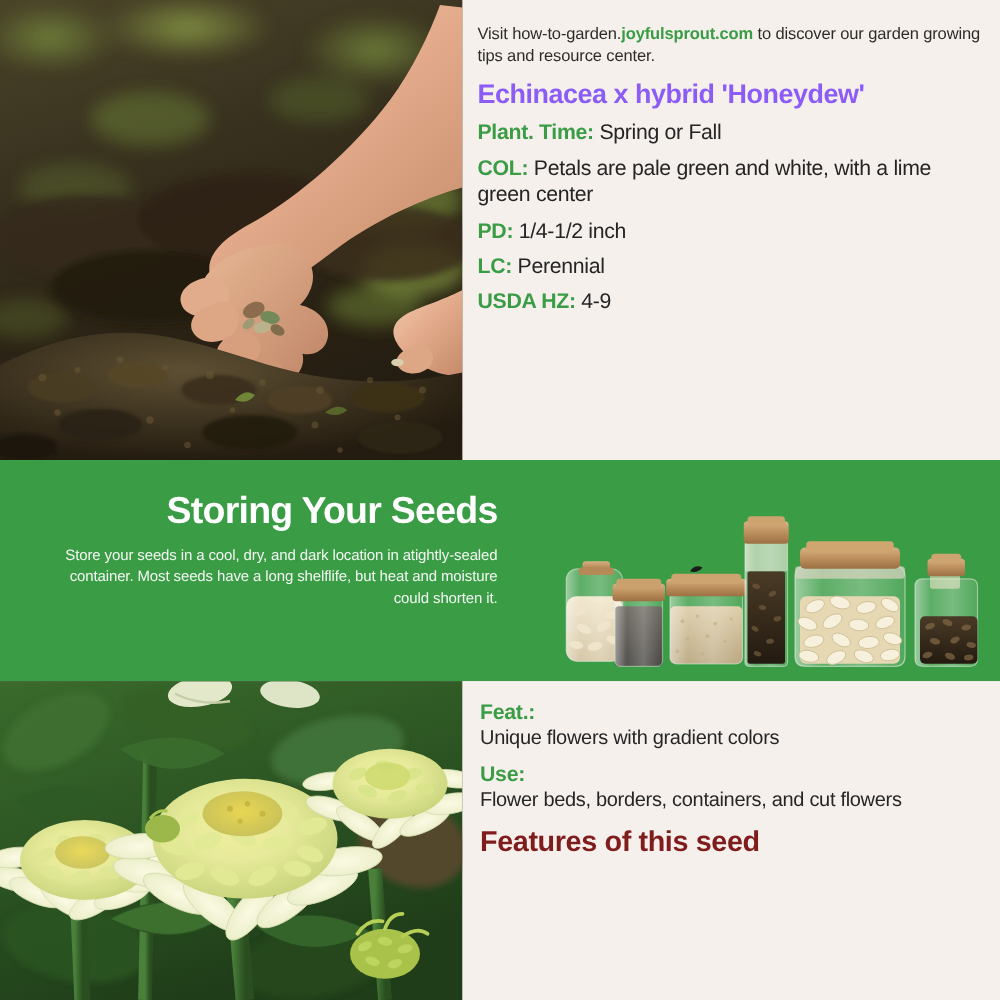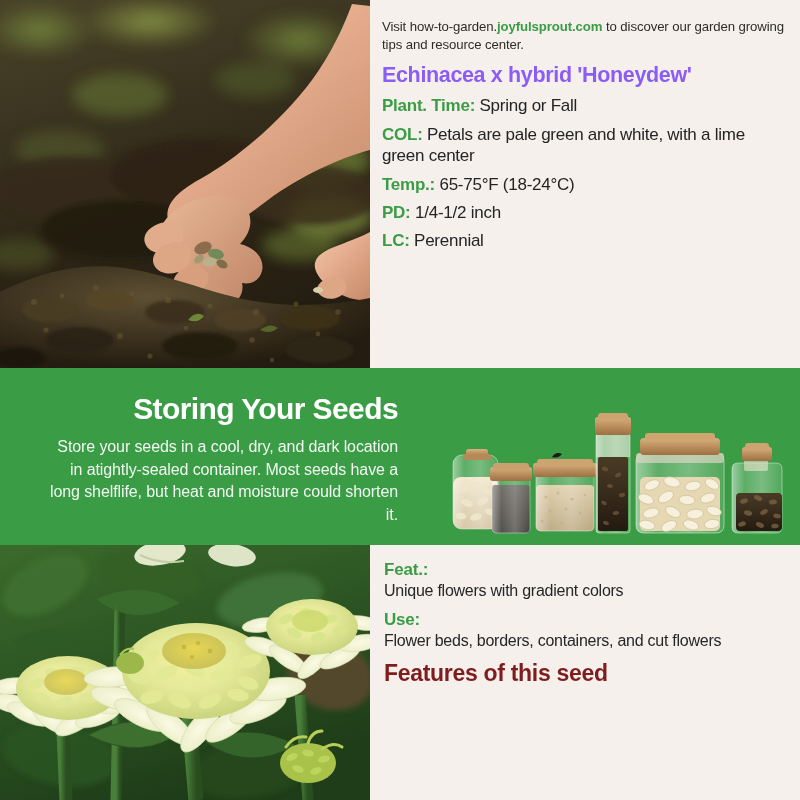--- a/index.html
+++ b/index.html
@@ -94,21 +94,21 @@
   }
   .store-title {
     font-size: 30px;
     font-weight: bold;
     color: #ffffff;
     letter-spacing: -0.6px;
     margin: 0 0 10px 0;
     white-space: nowrap;
   }
   .store-body {
-    font-size: 16px;
+    font-size: 12px;
     line-height: 1.42;
     color: #f2f8f2;
     letter-spacing: -0.1px;
     margin: 0;
   }
   .jars-wrap {
     position: absolute;
     right: 8px; bottom: 0px;
     width: 352px; height: 160px;
   }
@@ -298,23 +298,23 @@
     </div>
 
     <div class="info-panel">
       <p class="visit-line"><span>Visit how-to-garden.</span><span class="domain">joyfulsprout.com</span><span> to discover our garden growing tips and resource center.</span></p>
 
       <h1 class="species-title">Echinacea x hybrid 'Honeydew'</h1>
 
       <ul class="spec-list">
         <li class="spec-row"><span class="spec-key">Plant. Time:</span> <span class="spec-val">Spring or Fall</span></li>
         <li class="spec-row"><span class="spec-key">COL:</span> <span class="spec-val">Petals are pale green and white, with a lime green center</span></li>
-        <li class="spec-row"><span class="spec-key">Temp.:</span> <span class="spec-val">65-75°F (18-24°C)</span></li>
         <li class="spec-row"><span class="spec-key">PD:</span> <span class="spec-val">1/4-1/2 inch</span></li>
         <li class="spec-row"><span class="spec-key">LC:</span> <span class="spec-val">Perennial</span></li>
+        <li class="spec-row"><span class="spec-key">USDA HZ:</span> <span class="spec-val">4-9</span></li>
       </ul>
     </div>
   </div>
 
   <div class="row-store">
     <div class="store-text">
       <h2 class="store-title">Storing Your Seeds</h2>
       <p class="store-body">Store your seeds in a cool, dry, and dark location in atightly-sealed container. Most seeds have a long shelflife, but heat and moisture could shorten it.</p>
     </div>
 

